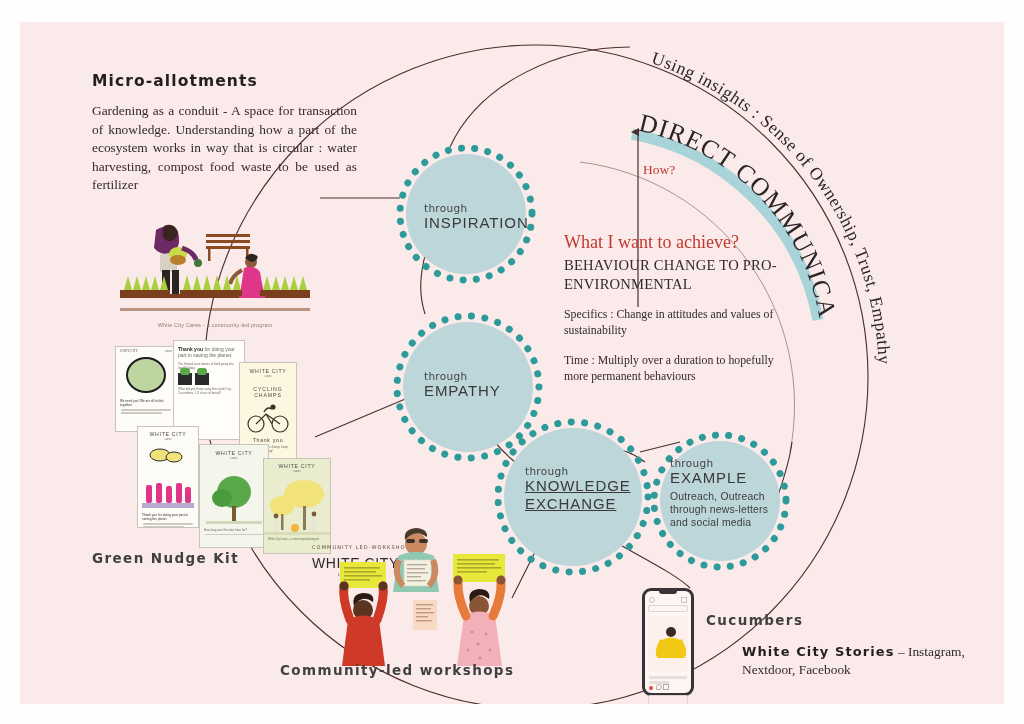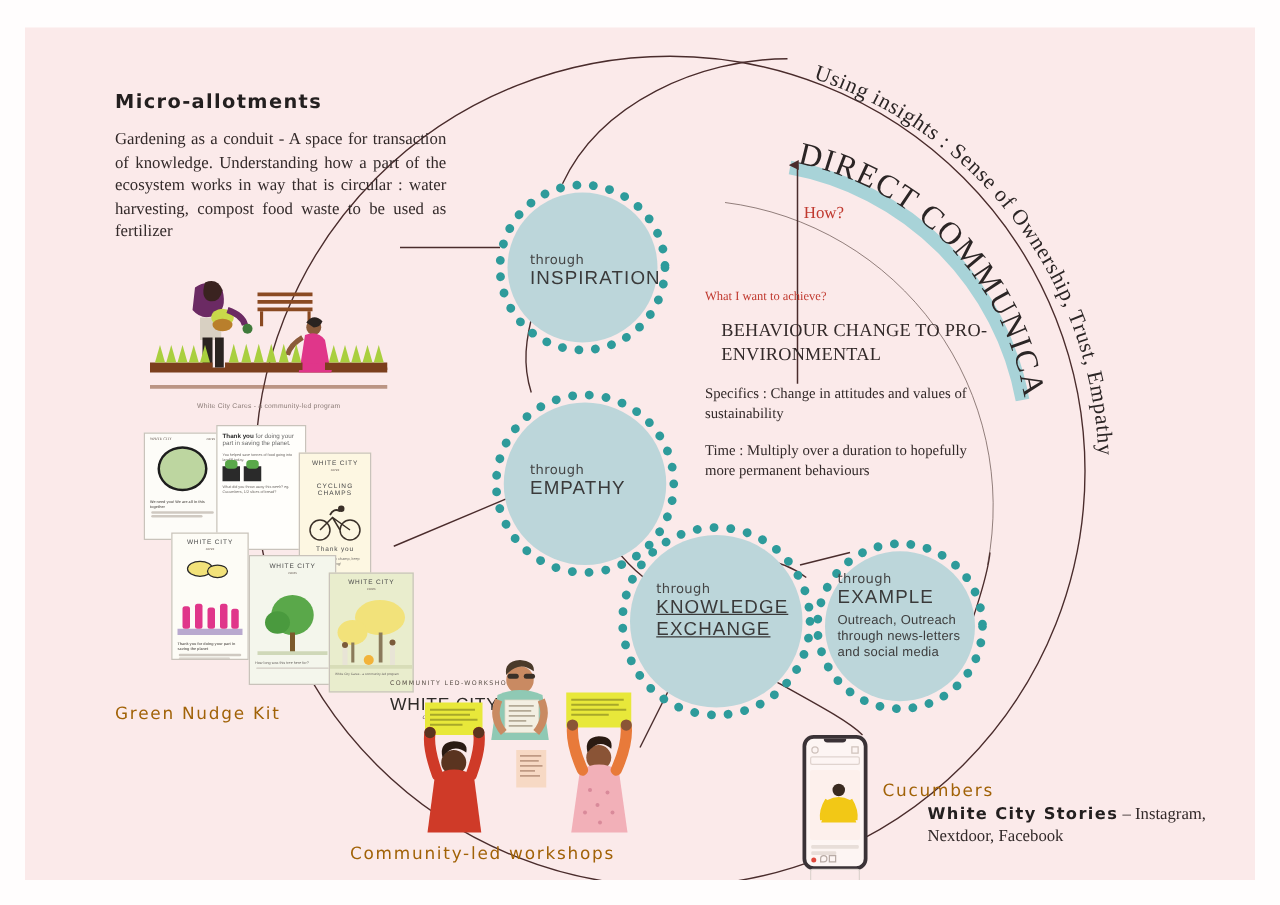--- a/index.html
+++ b/index.html
@@ -20,41 +20,41 @@
   .hdr-bold{
     font-family:"DejaVu Sans", sans-serif;font-weight:bold;
     letter-spacing:1.1px;color:#231f1f;
   }
   .serif{font-family:"Liberation Serif", serif;color:#332a2a;}
 
   #micro-title{left:72px;top:50px;font-size:15.5px;}
   #micro-body{left:72px;top:80px;width:265px;font-size:13.4px;line-height:18.6px;
     text-align:justify;}
 
-  #achieve-q{left:544px;top:210px;font-size:10px;color:#c0392f;
+  #achieve-q{left:544px;top:210px;font-size:18px;color:#c0392f;
     font-family:"Liberation Serif",serif;}
   #achieve-main{left:544px;top:234px;width:230px;font-size:14.6px;line-height:19px;
-    letter-spacing:.2px;margin-left:13px;}
+    letter-spacing:.2px;}
   #specifics{left:544px;top:284px;width:210px;font-size:11.8px;line-height:16px;}
   #timeline{left:544px;top:330px;width:215px;font-size:11.8px;line-height:16px;}
   #how-label{left:623px;top:140px;font-size:13.5px;color:#c0392f;
     font-family:"Liberation Serif",serif;}
 
   
   .node-label{position:absolute;color:#3d3b3b;text-align:left;}
   .node-through{font-family:"DejaVu Sans",sans-serif;font-size:10.5px;
     letter-spacing:.3px;color:#444;}
   .node-main{font-family:"Liberation Sans",sans-serif;font-size:15px;
     letter-spacing:.9px;color:#3a3a3a;line-height:17.5px;}
   .node-sub{font-family:"Liberation Sans",sans-serif;font-size:10.4px;
     letter-spacing:.2px;color:#3d3d3d;line-height:13.2px;margin-top:3px;}
 
   
-  .cap-bold{font-family:"DejaVu Sans",sans-serif;font-weight:normal;
-    letter-spacing:1.4px;color:#a16207;font-size:13.5px;margin-top:13px;}
+  .cap-bold{font-family:"DejaVu Sans",sans-serif;font-weight:bold;
+    letter-spacing:1.4px;color:#404040;font-size:13.5px;}
   #green-nudge-cap{left:72px;top:528px;}
   #workshops-cap{left:260px;top:640px;}
   #outreach-cap{left:686px;top:590px;}
   #stories-line{left:686px;top:620px;width:250px;margin-left:36px;}
   #stories-line .b{font-family:"DejaVu Sans",sans-serif;font-weight:bold;
     letter-spacing:1.1px;color:#231f1f;font-size:13px;}
   #stories-line .n{font-family:"Liberation Serif",serif;font-size:13.4px;color:#332a2a;}
 
   #garden-cap{left:105px;top:300px;width:180px;text-align:center;
     font-size:5.4px;color:#8a7b76;letter-spacing:.2px;}

